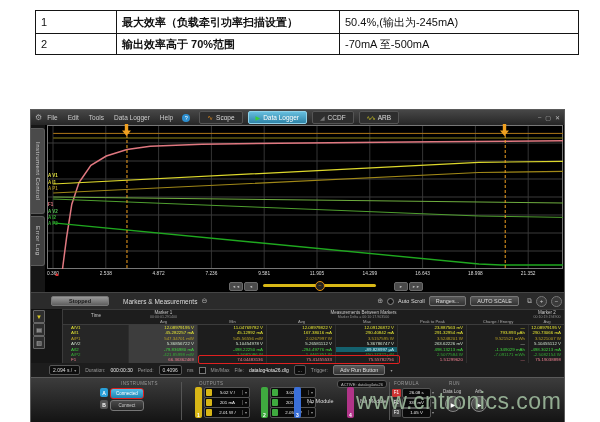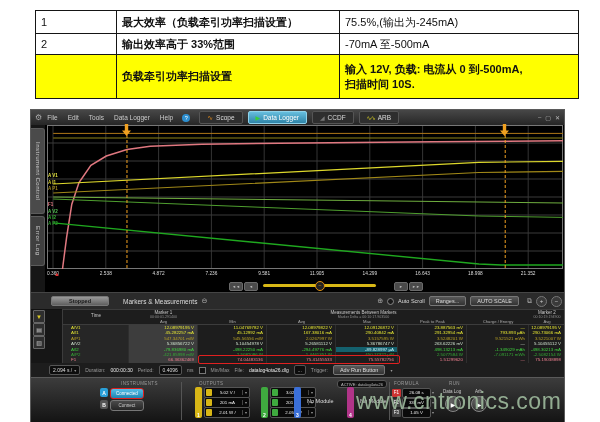--- a/index.html
+++ b/index.html
@@ -130,34 +130,26 @@
 </head>
 <body>
 
 <div class="page">
 
   <table class="toptable">
     <tbody>
         <tr style="height:23px;">
       <td class="c-num">1</td>
       <td class="c-desc">最大效率（负载牵引功率扫描设置）</td>
-      <td class="c-val">75.5%,(输出为-245mA)</td>
+      <td class="c-val">50.4%,(输出为-245mA)</td>
     </tr>
     <tr style="height:21px;">
       <td class="c-num">2</td>
-      <td class="c-desc">输出效率高于 33%范围</td>
+      <td class="c-desc">输出效率高于 70%范围</td>
       <td class="c-val">-70mA 至-500mA</td>
-    </tr>
-    <tr class="hl" style="height:44px;">
-      <td class="c-num"></td>
-      <td class="c-desc">负载牵引功率扫描设置</td>
-      <td class="c-val">
-        <div>输入 12V, 负载: 电流从 0 到-500mA,</div>
-        <div>扫描时间 10S.</div>
-      </td>
     </tr>
   </tbody>
     </table>
 
   <div class="window">
 
     <div class="menubar">
       <span class="gear">⚙</span>
       <span class="menu">File</span>
       <span class="menu">Edit</span>

